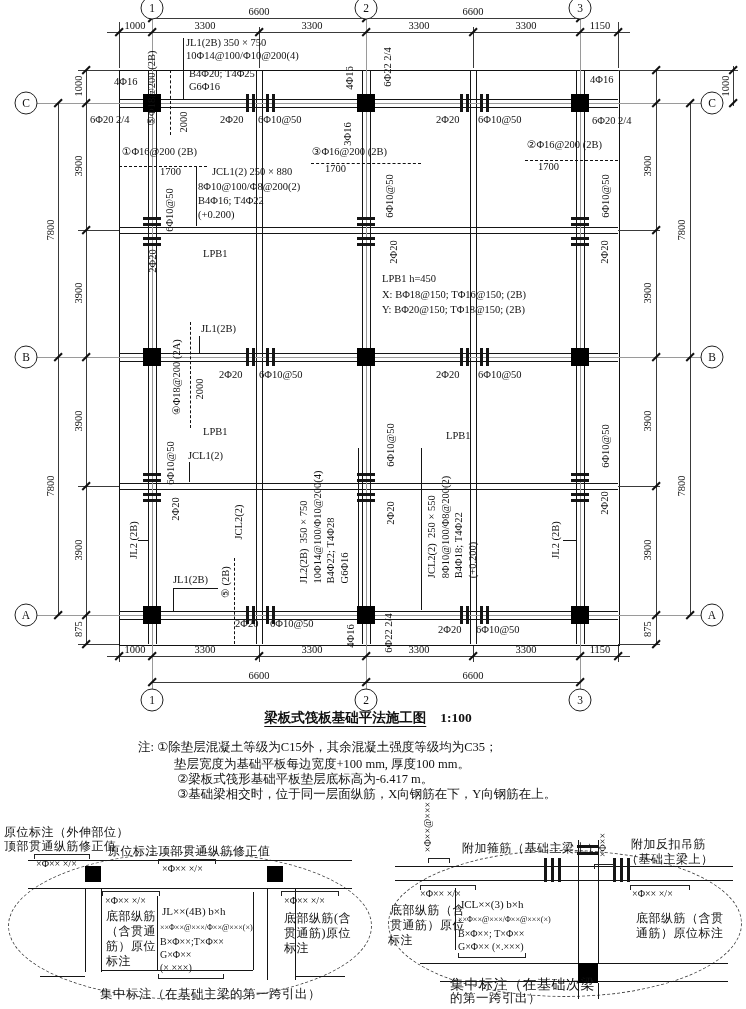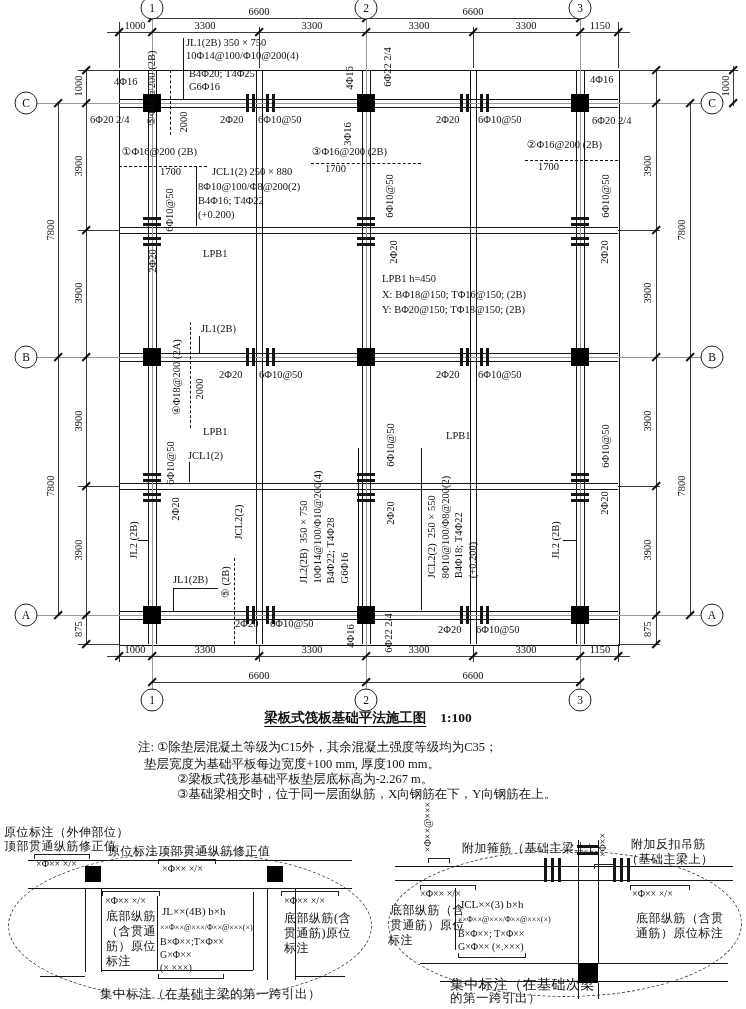--- a/index.html
+++ b/index.html
@@ -321,22 +321,22 @@
 8Φ10@100/Φ8@200(2)
 B4Φ18; T4Φ22
 (+0.200)</div>
     </div>
 
   <div id="title-row">
     <span class="t">梁板式筏板基础平法施工图</span><span class="s">1:100</span>
   </div>
 
   <div class="note" style="left:138px;top:739px;">注: ①除垫层混凝土等级为C15外，其余混凝土强度等级均为C35；</div>
-  <div class="note" style="left:144px;top:756px;text-align:right;">垫层宽度为基础平板每边宽度+100 mm, 厚度100 mm。</div>
-  <div class="note" style="left:177px;top:771px;">②梁板式筏形基础平板垫层底标高为-2.267 m。</div>
+  <div class="note" style="left:174px;top:756px;text-align:right;">垫层宽度为基础平板每边宽度+100 mm, 厚度100 mm。</div>
+  <div class="note" style="left:177px;top:771px;">②梁板式筏形基础平板垫层底标高为-6.417 m。</div>
   <div class="note" style="left:177px;top:786px;">③基础梁相交时，位于同一层面纵筋，X向钢筋在下，Y向钢筋在上。</div>
 
   <div class="ellipse" style="left:8px;top:852px;width:362px;height:146px;"></div>
   <div class="ellipse" style="left:388px;top:850px;width:352px;height:145px;"></div>
   <div id="legend-layer">
       <div class="ln" style="left: 28px; top: 860px; width: 324px; height: 1px;"></div>
       <div class="ln" style="left: 28px; top: 888px; width: 324px; height: 1px;"></div>
       <div class="ln" style="left: 85px; top: 888px; width: 1px; height: 84px;"></div>
       <div class="ln" style="left: 101px; top: 888px; width: 1px; height: 84px;"></div>
       <div class="ln" style="left: 267px; top: 888px; width: 1px; height: 92px;"></div>

